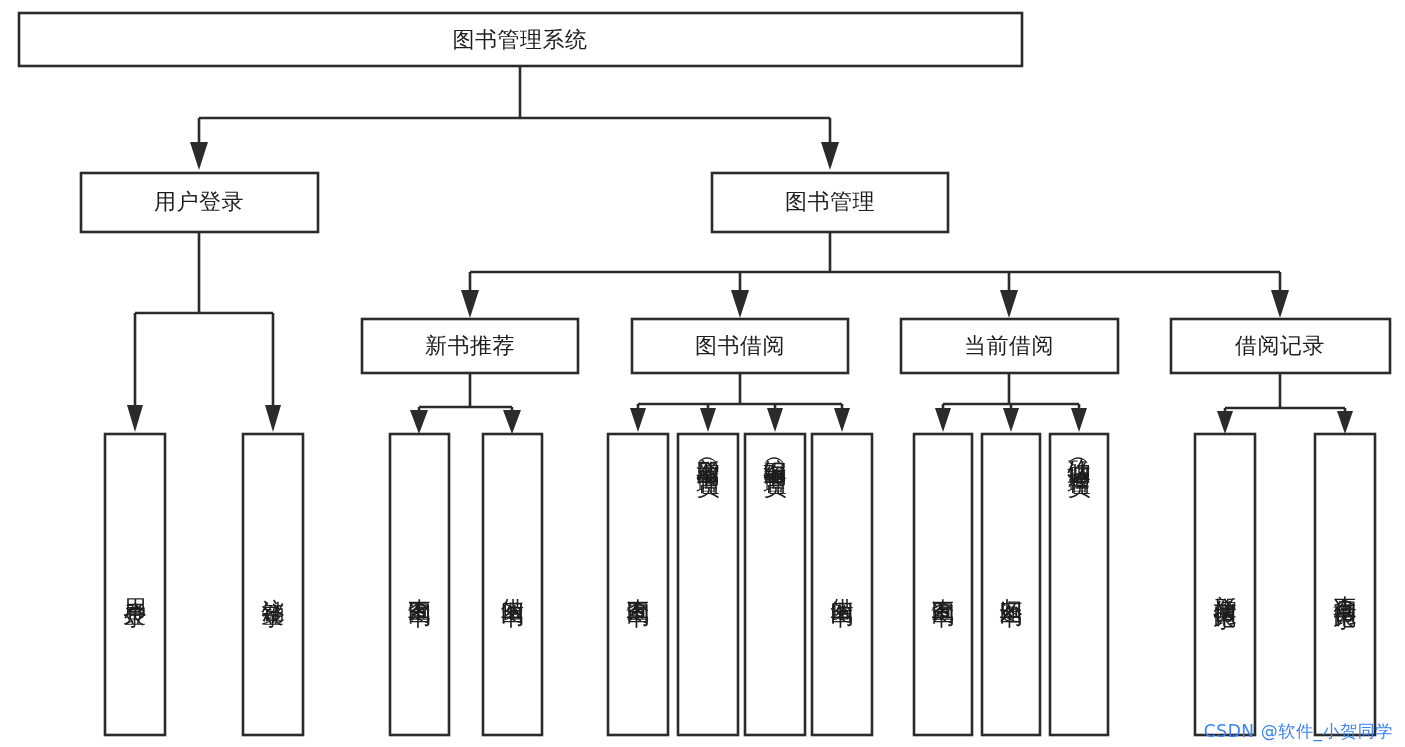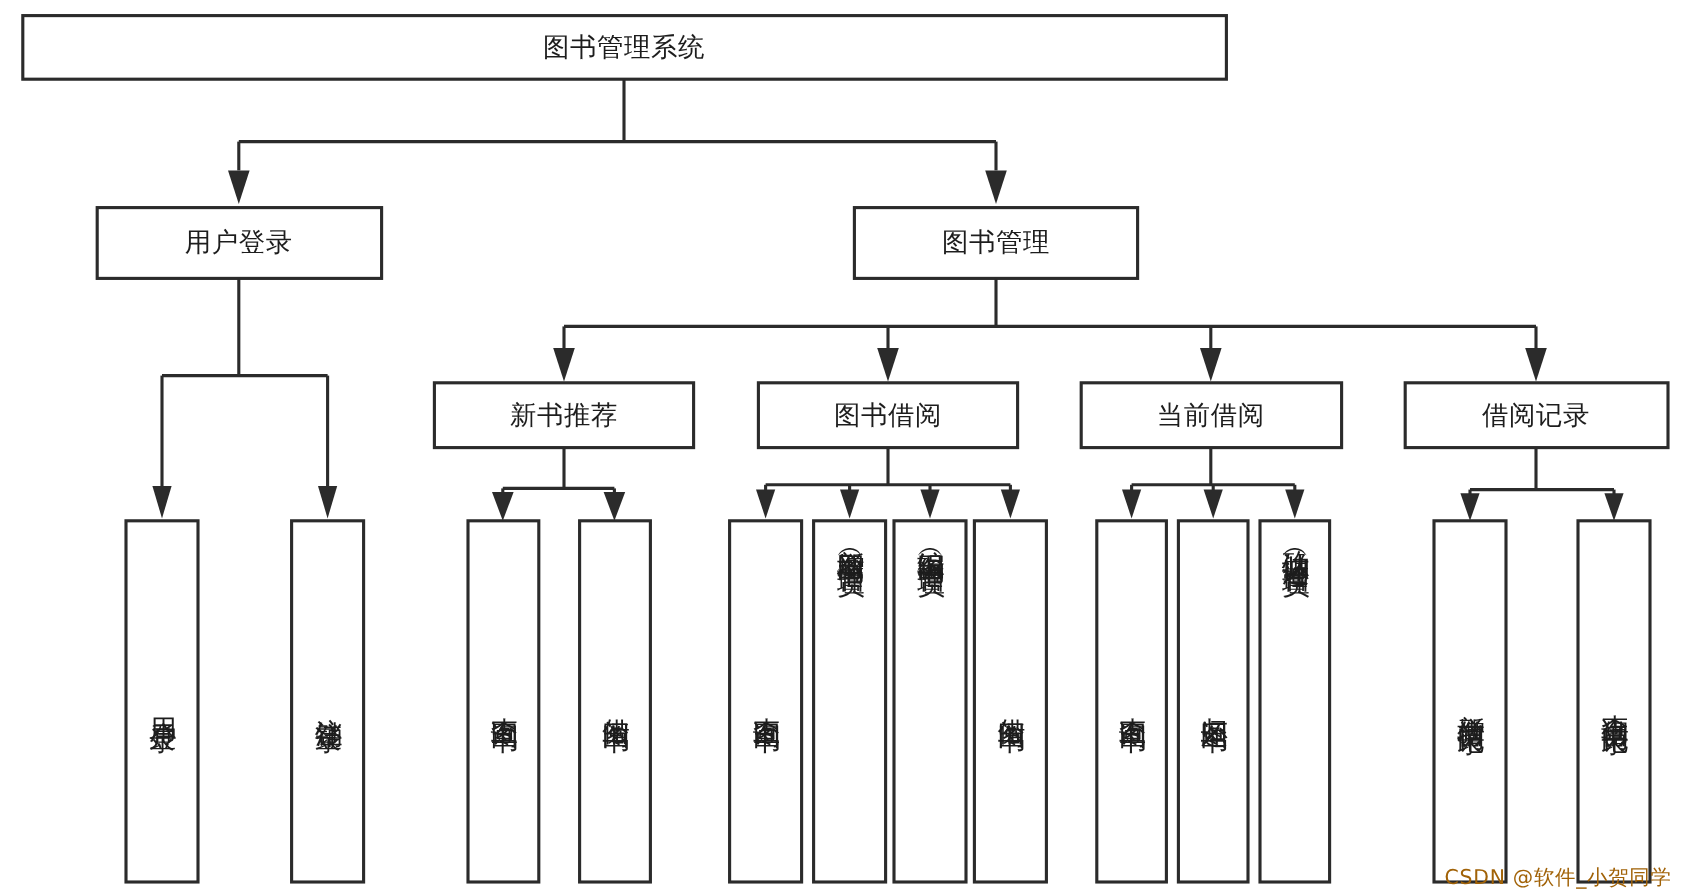--- a/index.html
+++ b/index.html
@@ -68,21 +68,21 @@
     letter-spacing: 2.5px;
     white-space: nowrap;
     text-align: center;
   }
   .watermark {
     position: absolute;
     right: 12px;
     bottom: 4px;
     font-family: "DejaVu Sans", "Liberation Sans", sans-serif;
     font-size: 17px;
-    color: #a16207;
+    color: #3b82f6;
     letter-spacing: 0.6px;
     white-space: nowrap;
   }
 </style>
 </head>
 <body>
 
 <div id="diagram-root">
 
   <svg class="diagram-canvas" viewBox="0 0 1405 747">

